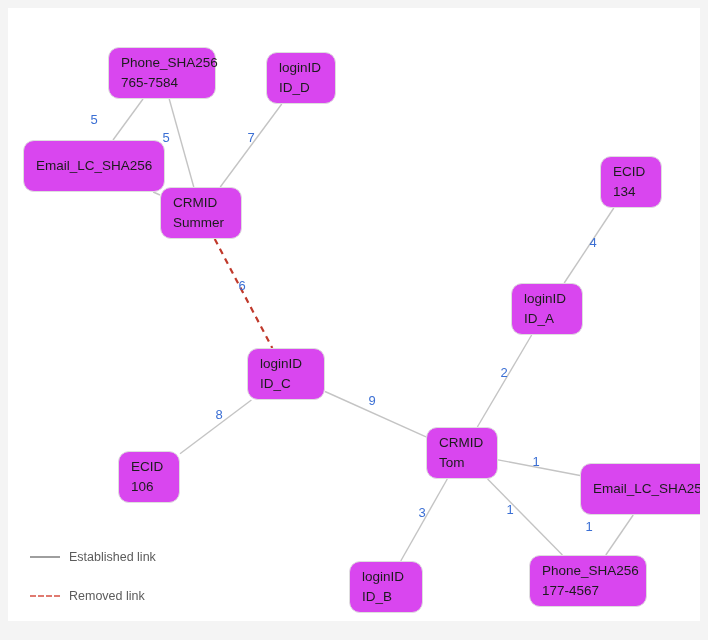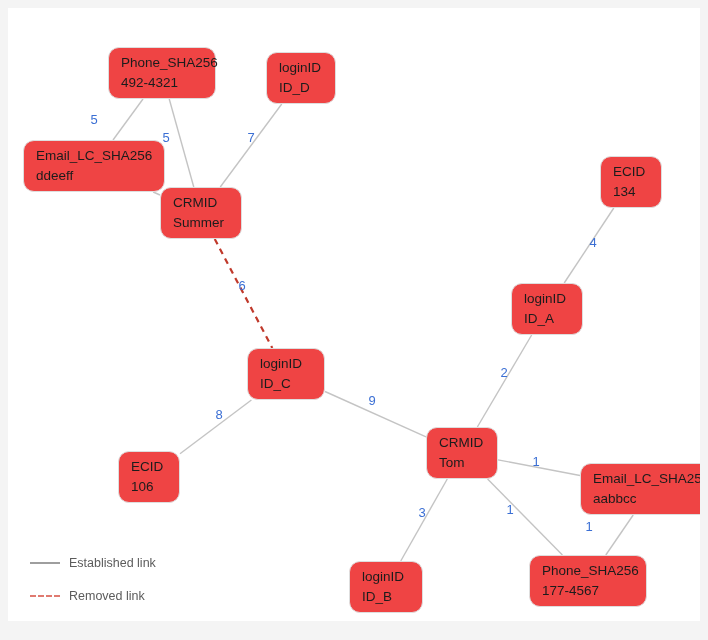--- a/index.html
+++ b/index.html
@@ -49,42 +49,42 @@
   .edge-weight {
     fill: #3b6fd4;
     font-family: "Liberation Sans", sans-serif;
     font-size: 13px;
     text-anchor: middle;
     dominant-baseline: middle;
   }
   .node {
     position: absolute;
     box-sizing: border-box;
-    background: #ef4444;
+    background: #d946ef;
     border: 1.3px solid #dedede;
     border-radius: 11px;
     padding: 9px 12px 10px 12px;
     display: flex;
     flex-direction: column;
     justify-content: center;
     line-height: 1.42;
     white-space: nowrap;
   }
   .node-line {
     color: #1c1c1c;
     font-size: 13.5px;
     font-family: "Liberation Sans", sans-serif;
   }
   #legend {
     position: absolute;
     left: 22px;
     bottom: 18px;
     display: flex;
     flex-direction: column;
-    gap: 19px;
+    gap: 25px;
   }
   .legend-row {
     display: flex;
     align-items: center;
     gap: 9px;
   }
   .legend-swatch {
     width: 30px;
     height: 0;
     flex: none;
@@ -129,29 +129,28 @@
         <line x1="439.25373134328356" y1="471" x2="392.74626865671644" y2="553" class="edge-line"></line>
         <text x="414" y="506" class="edge-weight">3</text>
         <line x1="479.59375" y1="471" x2="554.40625" y2="547" class="edge-line"></line>
         <text x="502" y="503" class="edge-weight">1</text>
         <line x1="625.195652173913" y1="507" x2="597.804347826087" y2="547" class="edge-line"></line>
         <text x="581" y="520" class="edge-weight">1</text>
       </svg>
     <div id="nodes-layer">
         <div class="node" style="left: 100px; top: 39px; width: 108px; height: 52px;">
           <span class="node-line">Phone_SHA256</span>
-          <span class="node-line">492-4321</span>
+          <span class="node-line">765-7584</span>
         </div>
         <div class="node" style="left: 258px; top: 44px; width: 70px; height: 52px;">
           <span class="node-line">loginID</span>
           <span class="node-line">ID_D</span>
         </div>
         <div class="node" style="left: 15px; top: 132px; width: 142px; height: 52px;">
           <span class="node-line">Email_LC_SHA256</span>
-          <span class="node-line">ddeeff</span>
         </div>
         <div class="node" style="left: 152px; top: 179px; width: 82px; height: 52px;">
           <span class="node-line">CRMID</span>
           <span class="node-line">Summer</span>
         </div>
         <div class="node" style="left: 592px; top: 148px; width: 62px; height: 52px;">
           <span class="node-line">ECID</span>
           <span class="node-line">134</span>
         </div>
         <div class="node" style="left: 503px; top: 275px; width: 72px; height: 52px;">
@@ -165,21 +164,20 @@
         <div class="node" style="left: 110px; top: 443px; width: 62px; height: 52px;">
           <span class="node-line">ECID</span>
           <span class="node-line">106</span>
         </div>
         <div class="node" style="left: 418px; top: 419px; width: 72px; height: 52px;">
           <span class="node-line">CRMID</span>
           <span class="node-line">Tom</span>
         </div>
         <div class="node" style="left: 572px; top: 455px; width: 142px; height: 52px;">
           <span class="node-line">Email_LC_SHA256</span>
-          <span class="node-line">aabbcc</span>
         </div>
         <div class="node" style="left: 341px; top: 553px; width: 74px; height: 52px;">
           <span class="node-line">loginID</span>
           <span class="node-line">ID_B</span>
         </div>
         <div class="node" style="left: 521px; top: 547px; width: 118px; height: 52px;">
           <span class="node-line">Phone_SHA256</span>
           <span class="node-line">177-4567</span>
         </div>
       </div>

